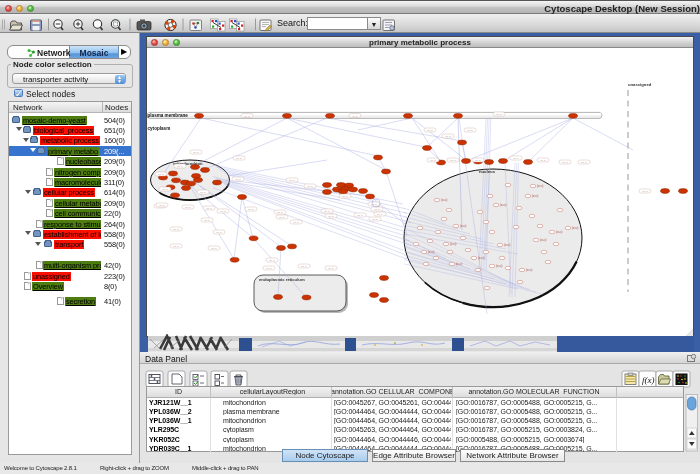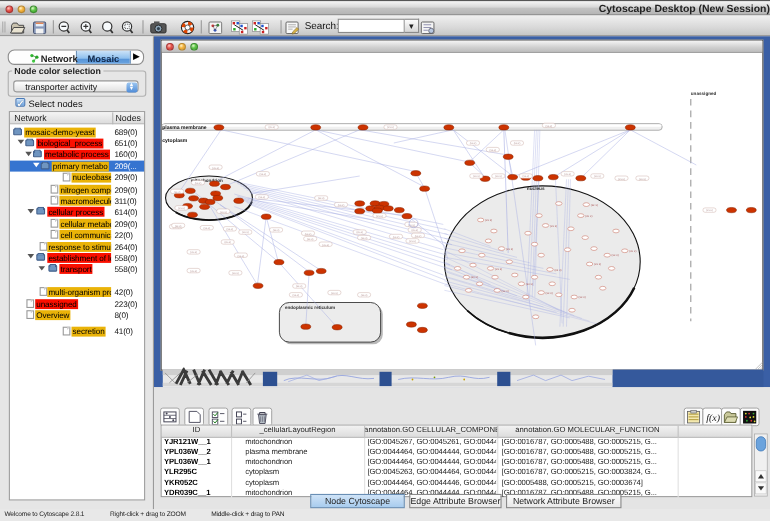--- a/index.html
+++ b/index.html
@@ -56,21 +56,21 @@
 
 
 #tree { position:absolute; left:8px; top:68px; width:124px; height:354px; background:#fff; border:1px solid #9a9a9a; overflow:hidden; }
 #treehdr { position:absolute; left:0; top:0; width:100%; height:11px; background:linear-gradient(#f4f4f4,#dcdcdc); border-bottom:1px solid #b5b5b5; font-size:8px; color:#222; }
 #treehdr .c1 { position:absolute; left:4px; top:1px; }
 #treehdr .c2 { position:absolute; left:96px; top:1px; }
 #treehdr .dv { position:absolute; left:93px; top:0; width:1px; height:11px; background:#b5b5b5; }
 .trow { position:absolute; left:0; width:124px; height:10.4px; font-size:7.4px; letter-spacing:-0.1px; white-space:nowrap; }
 .trow .lbl { position:absolute; top:1.2px; padding:0 1px; color:#000; overflow:hidden; }
 .trow .num { position:absolute; left:95px; top:1.2px; color:#111; }
-.bgG { background:#eab308; }
+.bgG { background:#4d7c0f;text-decoration:underline; }
 .bgR { background:#fa0f00; }
 .arrow { position:absolute; top:2.5px; width:0; height:0; border-left:3.5px solid transparent; border-right:3.5px solid transparent; border-top:4.5px solid #555; }
 .fold { position:absolute; top:2px; width:8px; height:6px; background:#6f95c0; border:1px solid #44618c; border-radius:1px; }
 .fold:before { content:""; position:absolute; left:0; top:-2px; width:4px; height:1.5px; background:#6f95c0; border:1px solid #44618c; border-bottom:none; border-radius:1px 1px 0 0; }
 .file { position:absolute; top:1px; width:6.5px; height:8px; background:#fff; border:1px solid #999; }
 .file:before { content:""; position:absolute; right:-1px; top:-1px; width:0; height:0; border-left:3px solid #ccc; border-bottom:3px solid transparent; }
 
 
 #desktop { left:140px; top:33px; width:560px; height:319px; background:#3a5fa5; }
 #netwin { position:absolute; left:6px; top:3px; width:548px; height:301px; background:#fff; border:1px solid #4a4a4a; }
@@ -218,21 +218,21 @@
   <div id="tree">
     <div id="treehdr">
         <span class="c1">Network</span>
         <span class="dv"></span>
         <span class="c2">Nodes</span>
       </div>
     <div id="treerows">
         <div class="trow" style="top: 12.5px;">
           <span class="fold" style="left:3px"></span>
           <span class="lbl bgG" style="left:13px;max-width:79px">mosaic-demo-yeast</span>
-          <span class="num">689(0)</span>
+          <span class="num">504(0)</span>
         </div>
         <div class="trow" style="top: 22.9px;">
           <span class="arrow" style="left:7px"></span>
           <span class="fold" style="left:14px"></span>
           <span class="lbl bgR" style="left:24px;max-width:68px">biological_process</span>
           <span class="num">651(0)</span>
         </div>
         <div class="trow" style="top: 33.3px;">
           <span class="arrow" style="left:14px"></span>
           <span class="fold" style="left:21px"></span>
@@ -313,20 +313,21 @@
           <span class="lbl bgG" style="left:23px;max-width:69px">Overview</span>
           <span class="num">8(0)</span>
         </div>
       </div>
   </div>
 </div>
 
 <div class="abs" id="desktop">
   <div id="netwin">
     <div id="nettitle">
+      <div class="t">primary metabolic process</div>
       <div class="tl2 red" style="left:4px"></div>
       <div class="tl2 yellow" style="left:15px"></div>
       <div class="tl2 green" style="left:26px"></div>
     </div>
     <svg id="canvas" width="546" height="289" viewBox="147 48 546 289" style="position:absolute;left:0;top:11px">
         <rect x="147" y="112.4" width="455" height="6" rx="3" fill="#f0f0f0" stroke="#9a9a9a" stroke-width="0.7"></rect>
         <rect x="147.7" y="113.1" width="453.6" height="2.2" rx="1.1" fill="#fff"></rect>
         <ellipse cx="493" cy="238" rx="89" ry="69" fill="#ebebeb" stroke="#111" stroke-width="1"></ellipse>
         <path d="M 462.6 302.8 A 89 69 0 0 0 576.6 261.6" fill="none" stroke="#111" stroke-width="2.3"></path>
         <path d="M 424.8 282.4 A 89 69 0 0 0 462.6 302.8" fill="none" stroke="#111" stroke-width="1.5"></path>
@@ -647,20 +648,27 @@
       <circle cx="235" cy="11" r="0.8" fill="#c8a000"></circle>
       <circle cx="255" cy="9" r="0.8" fill="#7a9a00"></circle>
       <circle cx="282" cy="11" r="0.8" fill="#c8a000"></circle>
       <rect x="312" y="4" width="12" height="13" fill="#2d5091"></rect>
       <path d="M330 12 L345 7 L356 12 L370 7 L380 12 L395 8 L410 11" stroke="#99a6e0" stroke-width="0.7" fill="none"></path>
       <rect x="417" y="2" width="137" height="16" fill="#35599c"></rect>
     </svg>
   </div>
 
 <div class="abs" id="dpanel">
+  <div class="hdr">
+      <span>Data Panel</span>
+    <svg width="10" height="10" style="position:absolute;right:3px;top:1px">
+        <rect x="0.5" y="2.5" width="7" height="6" fill="none" stroke="#777" stroke-width="1"></rect>
+        <circle cx="6.5" cy="3.5" r="2.2" fill="#ddd" stroke="#666" stroke-width="0.8"></circle>
+      </svg>
+  </div>
   <svg id="dpicons" width="560" height="99" style="position:absolute;left:0;top:12px">
       <rect x="6" y="7" width="17" height="16" rx="2" fill="#fdfdfd" stroke="#999" stroke-width="0.8"></rect>
       <rect x="28" y="7" width="17" height="16" rx="2" fill="#fdfdfd" stroke="#999" stroke-width="0.8"></rect>
       <rect x="50" y="7" width="17" height="16" rx="2" fill="#fdfdfd" stroke="#999" stroke-width="0.8"></rect>
       <rect x="71" y="7" width="17" height="16" rx="2" fill="#fdfdfd" stroke="#999" stroke-width="0.8"></rect>
       <rect x="90" y="7" width="17" height="16" rx="2" fill="#fdfdfd" stroke="#999" stroke-width="0.8"></rect>
       <rect x="9" y="10.5" width="11" height="9" fill="#fff" stroke="#445" stroke-width="0.9"></rect>
       <path d="M9 13.5 h11 M9 16.5 h11" stroke="#445" stroke-width="0.7"></path>
       <circle cx="11.5" cy="12" r="0.9" fill="#445"></circle>
       <circle cx="14.5" cy="15" r="0.9" fill="#445"></circle>

